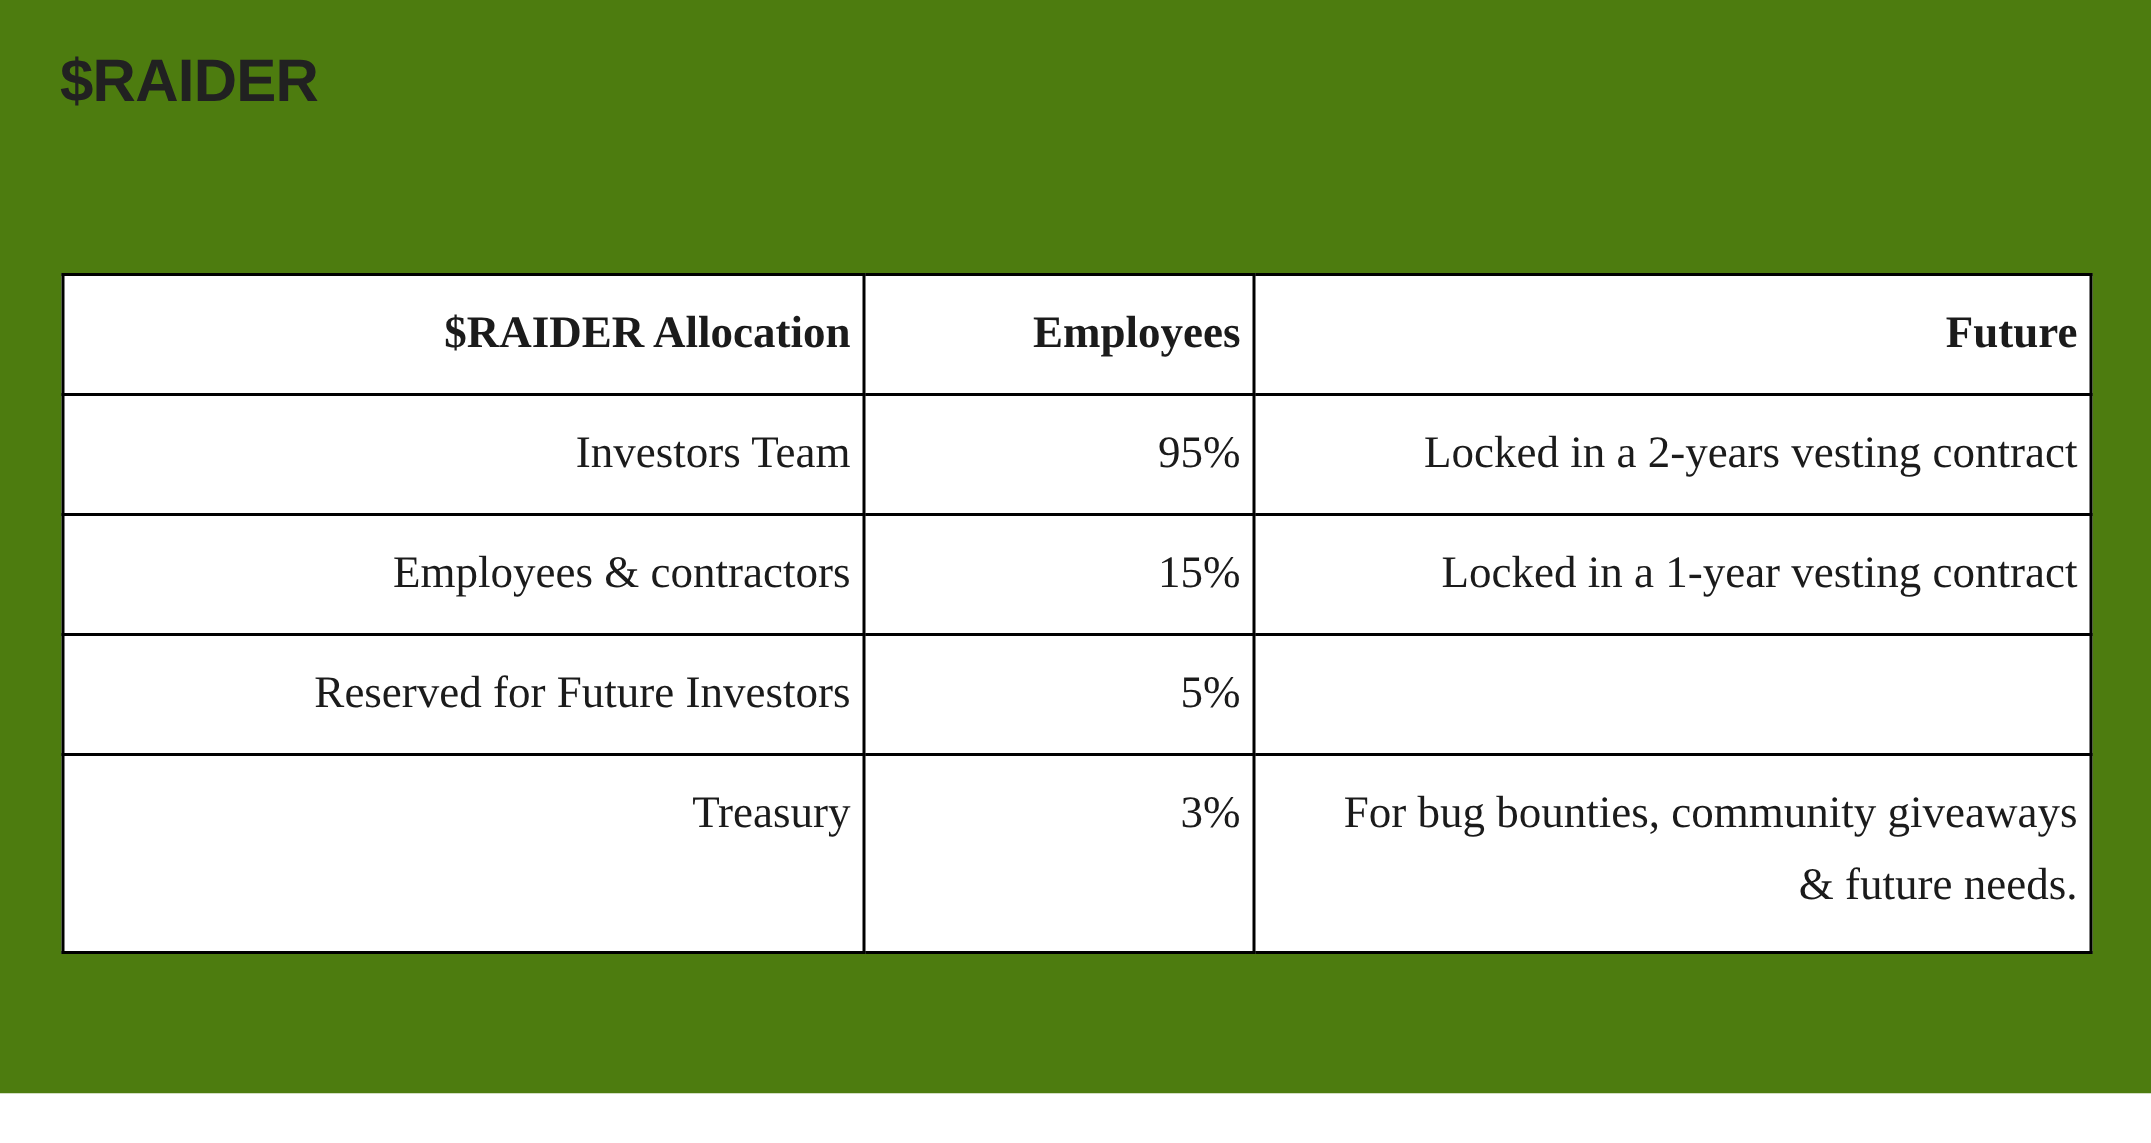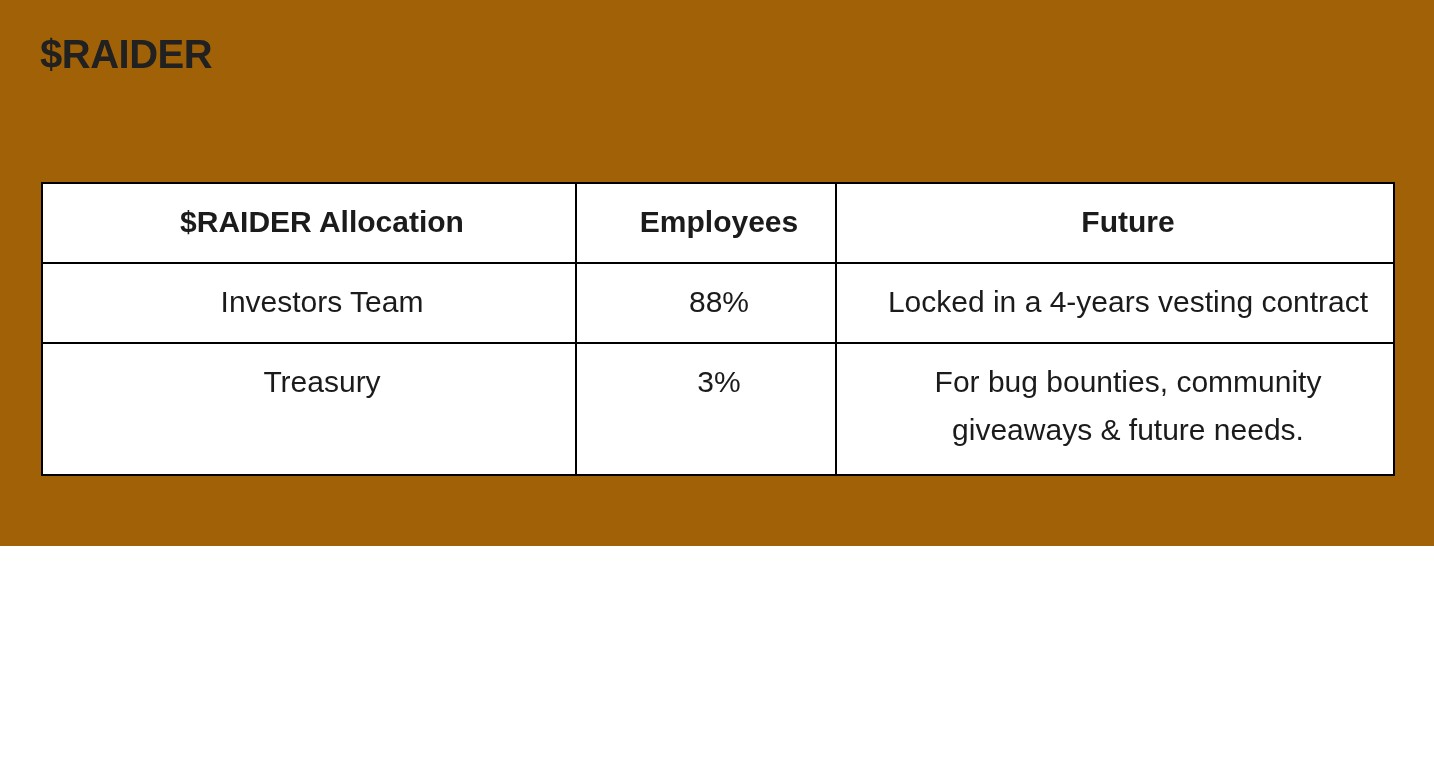--- a/index.html
+++ b/index.html
@@ -4,22 +4,22 @@
 <style>
   * { margin: 0; padding: 0; box-sizing: border-box; }
   html, body { background: #ffffff; }
   body {
     font-family: "Liberation Sans", "DejaVu Sans", sans-serif;
     color: #1b1b1b;
   }
   .page {
     position: relative;
     width: 1434px;
-    height: 546px;
-    background: #a16207;
+    height: 729px;
+    background: #4d7c0f;
     overflow: hidden;
   }
   .doc-title {
     position: absolute;
     left: 40px;
     top: 30px;
     font-size: 40px;
     font-weight: 700;
     letter-spacing: -0.5px;
     color: #212121;
@@ -31,26 +31,27 @@
     top: 182px;
     width: 1352px;
     border-collapse: collapse;
     table-layout: fixed;
     background: #ffffff;
   }
   .alloc-table th,
   .alloc-table td {
     border: 2px solid #000000;
     vertical-align: top;
-    text-align: center;
+    text-align: right;
     font-size: 30px;
     line-height: 48px;
     padding: 14px 8px 14px 34px;
     color: #1b1b1b;
     overflow: hidden;
+    font-family: Liberation Serif, serif;
   }
   .alloc-table th {
     font-weight: 700;
   }
   .alloc-table tr.row-standard { height: 80px; }
   .alloc-table tr.row-header   { height: 80px; }
   .alloc-table tr.row-tall     { height: 132px; }
 </style>
 </head>
 <body>
@@ -68,22 +69,32 @@
     <thead>
       <tr class="row-header">
         <th>$RAIDER Allocation</th>
         <th>Employees</th>
         <th>Future</th>
       </tr>
     </thead>
     <tbody>
       <tr class="row-standard">
         <td>Investors Team</td>
-        <td>88%</td>
-        <td>Locked in a 4-years vesting contract</td>
+        <td>95%</td>
+        <td>Locked in a 2-years vesting contract</td>
+      </tr>
+      <tr class="row-standard">
+        <td>Employees &amp; contractors</td>
+        <td>15%</td>
+        <td>Locked in a 1-year vesting contract</td>
+      </tr>
+      <tr class="row-standard">
+        <td>Reserved for Future Investors</td>
+        <td>5%</td>
+        <td></td>
       </tr>
       <tr class="row-tall">
         <td>Treasury</td>
         <td>3%</td>
         <td>For bug bounties, community giveaways &amp; future needs.</td>
       </tr>
     </tbody>
   </table>
 
 </div>

